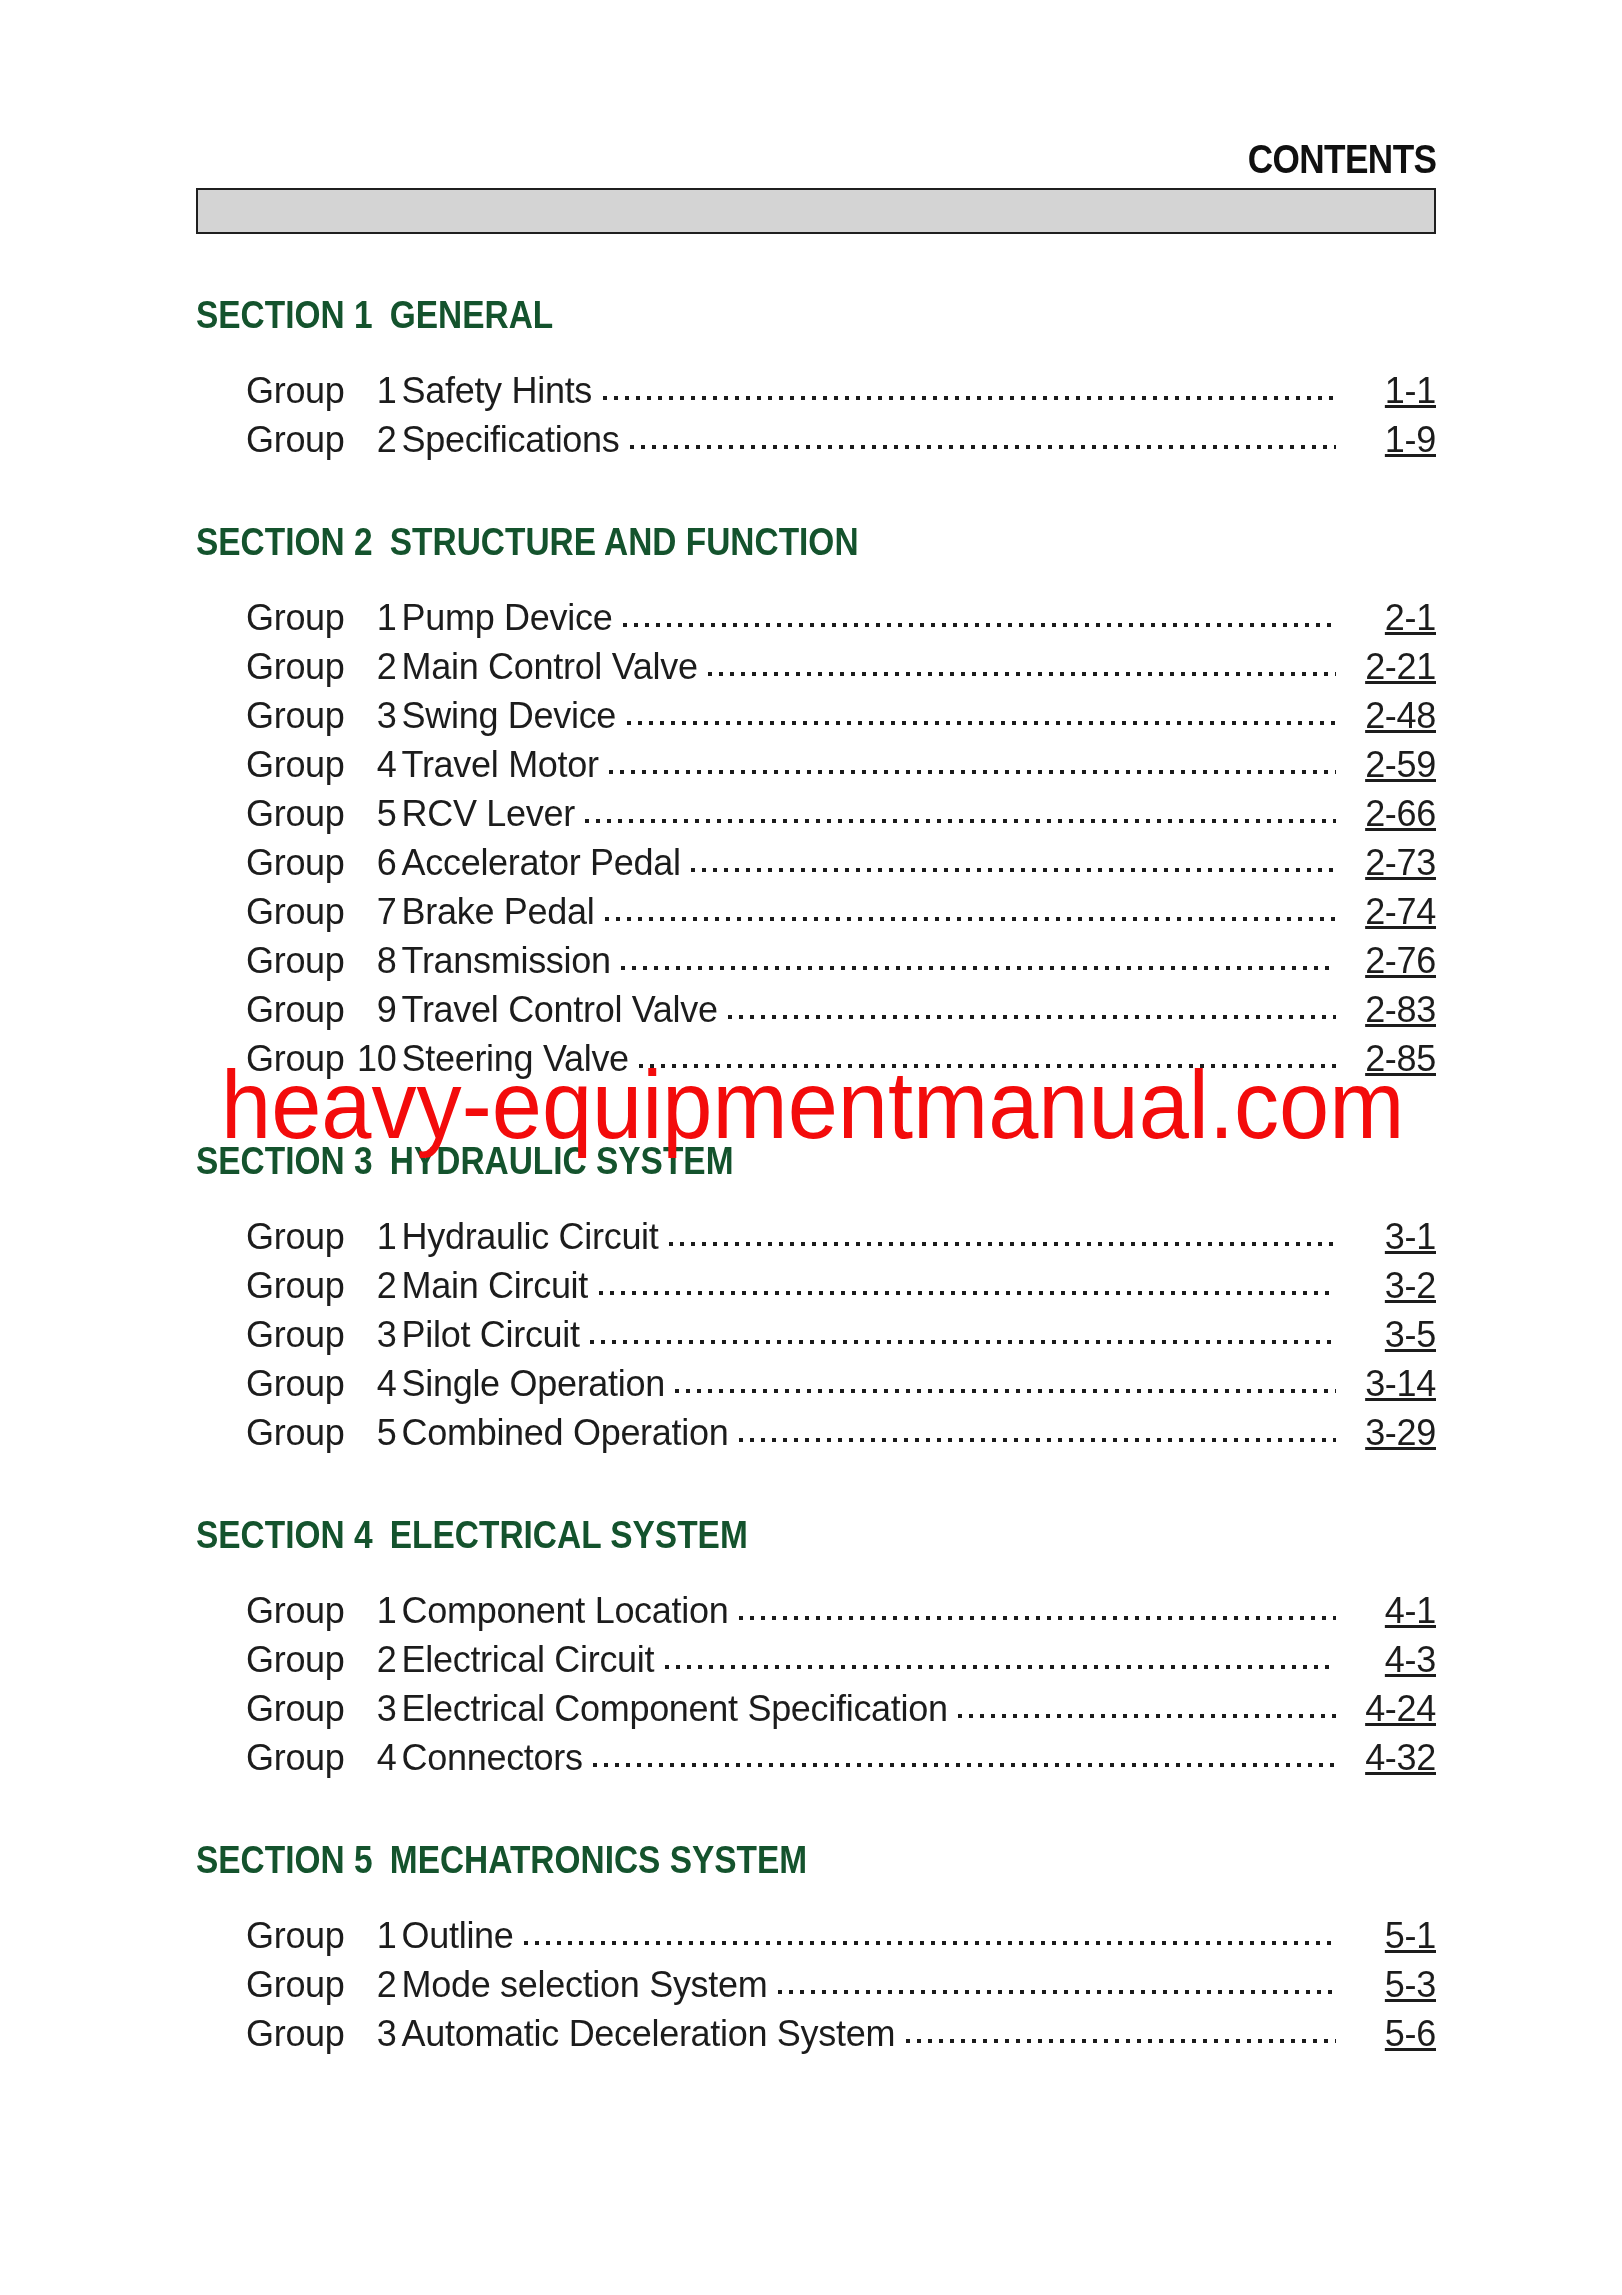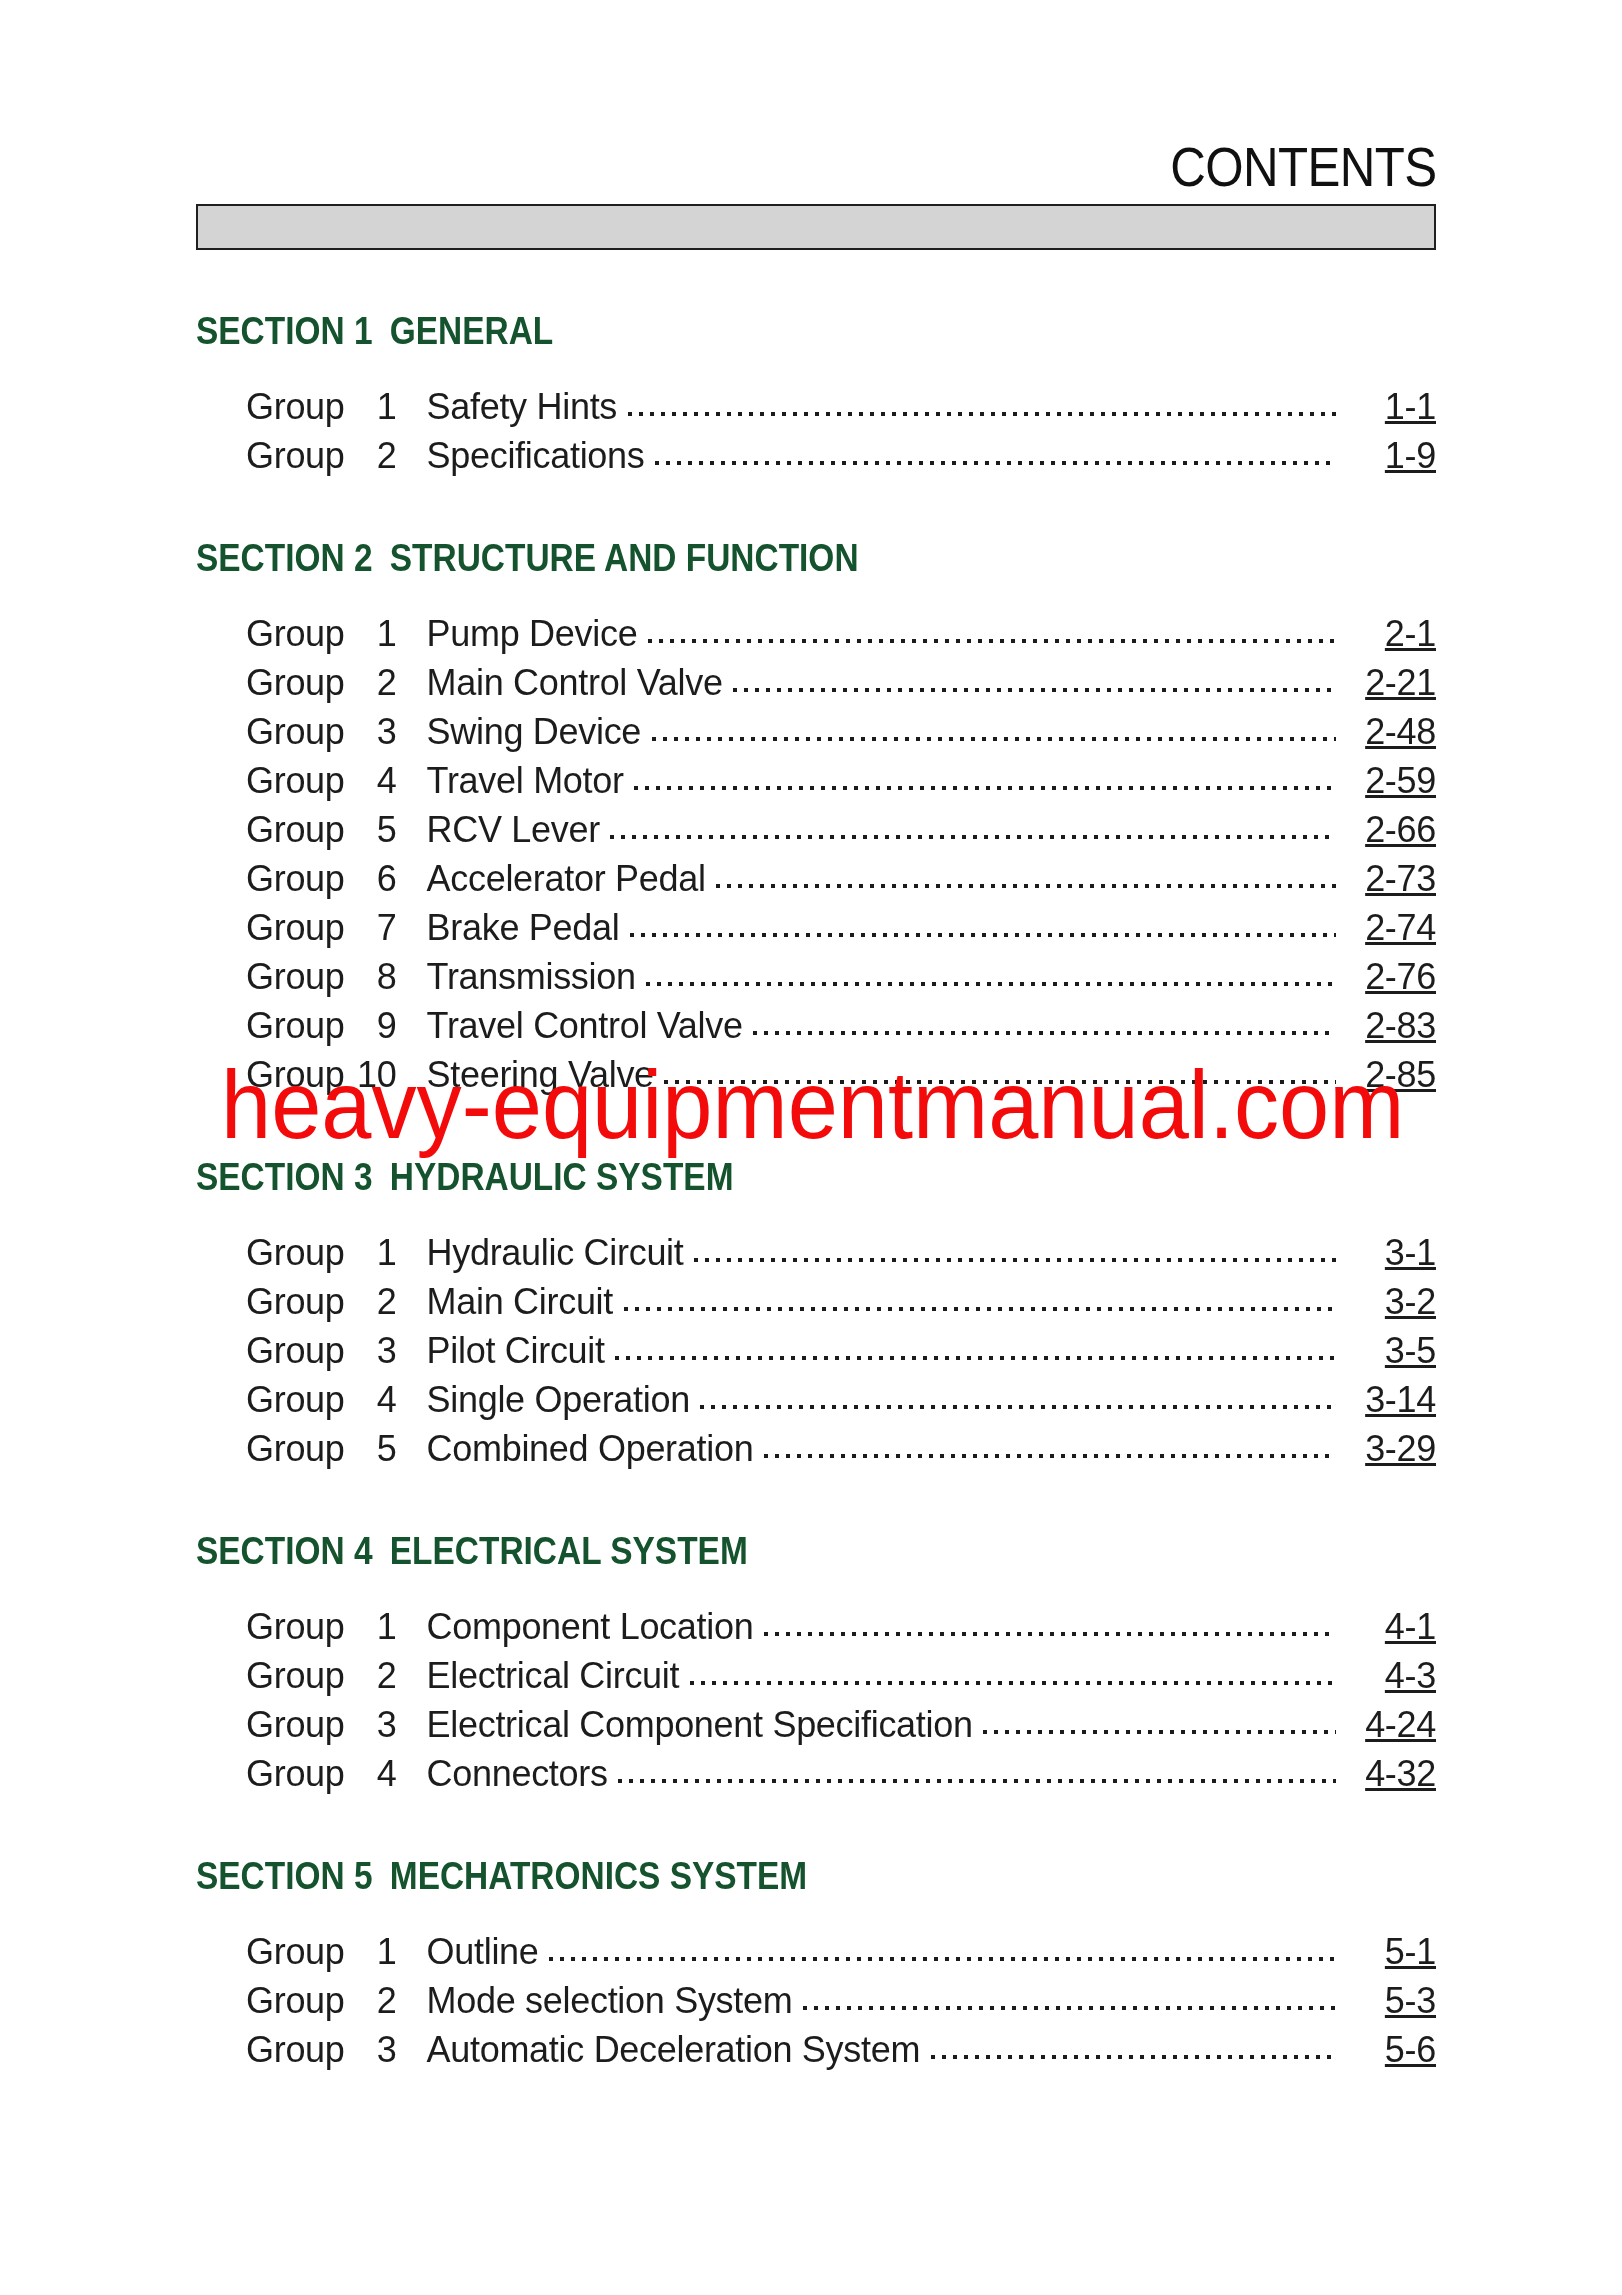--- a/index.html
+++ b/index.html
@@ -12,22 +12,22 @@
     overflow: hidden;
   }
   .content {
     position: absolute;
     left: 196px; top: 0;
     width: 1240px;
   }
   .contents-title {
     margin-top: 139px;
     text-align: right;
-    font-size: 56px;
-    font-weight: normal;
+    font-size: 40px;
+    font-weight: bold;
     color: #101010;
     line-height: 1;
     letter-spacing: -0.7px;
   }
   .contents-title .cond {
     display: inline-block;
     transform: scaleX(0.88);
     transform-origin: right center;
   }
   .graybar {
@@ -57,21 +57,21 @@
     align-items: flex-end;
     height: 49px;
     padding-left: 50px;
     font-size: 36px;
     line-height: 1;
     letter-spacing: -0.3px;
     color: #1c1c1c;
   }
   .g-label { flex: 0 0 auto; }
   .g-num   { flex: 0 0 auto; width: 52px; text-align: right; }
-  .g-title { flex: 0 0 auto; margin-left: 30px; white-space: nowrap; }
+  .g-title { flex: 0 0 auto; margin-left: 5px; white-space: nowrap; }
   .leader {
     flex: 1 1 auto;
     height: 3.9px;
     align-self: flex-end;
     margin: 0 13px 9.2px 10.5px;
     background-image: repeating-linear-gradient(90deg, #1b1b1b 0 3.9px, transparent 3.9px 11px);
   }
   .g-page { flex: 0 0 auto; width: 87px; text-align: right; text-decoration: underline; }
   .watermark {
     position: absolute;

